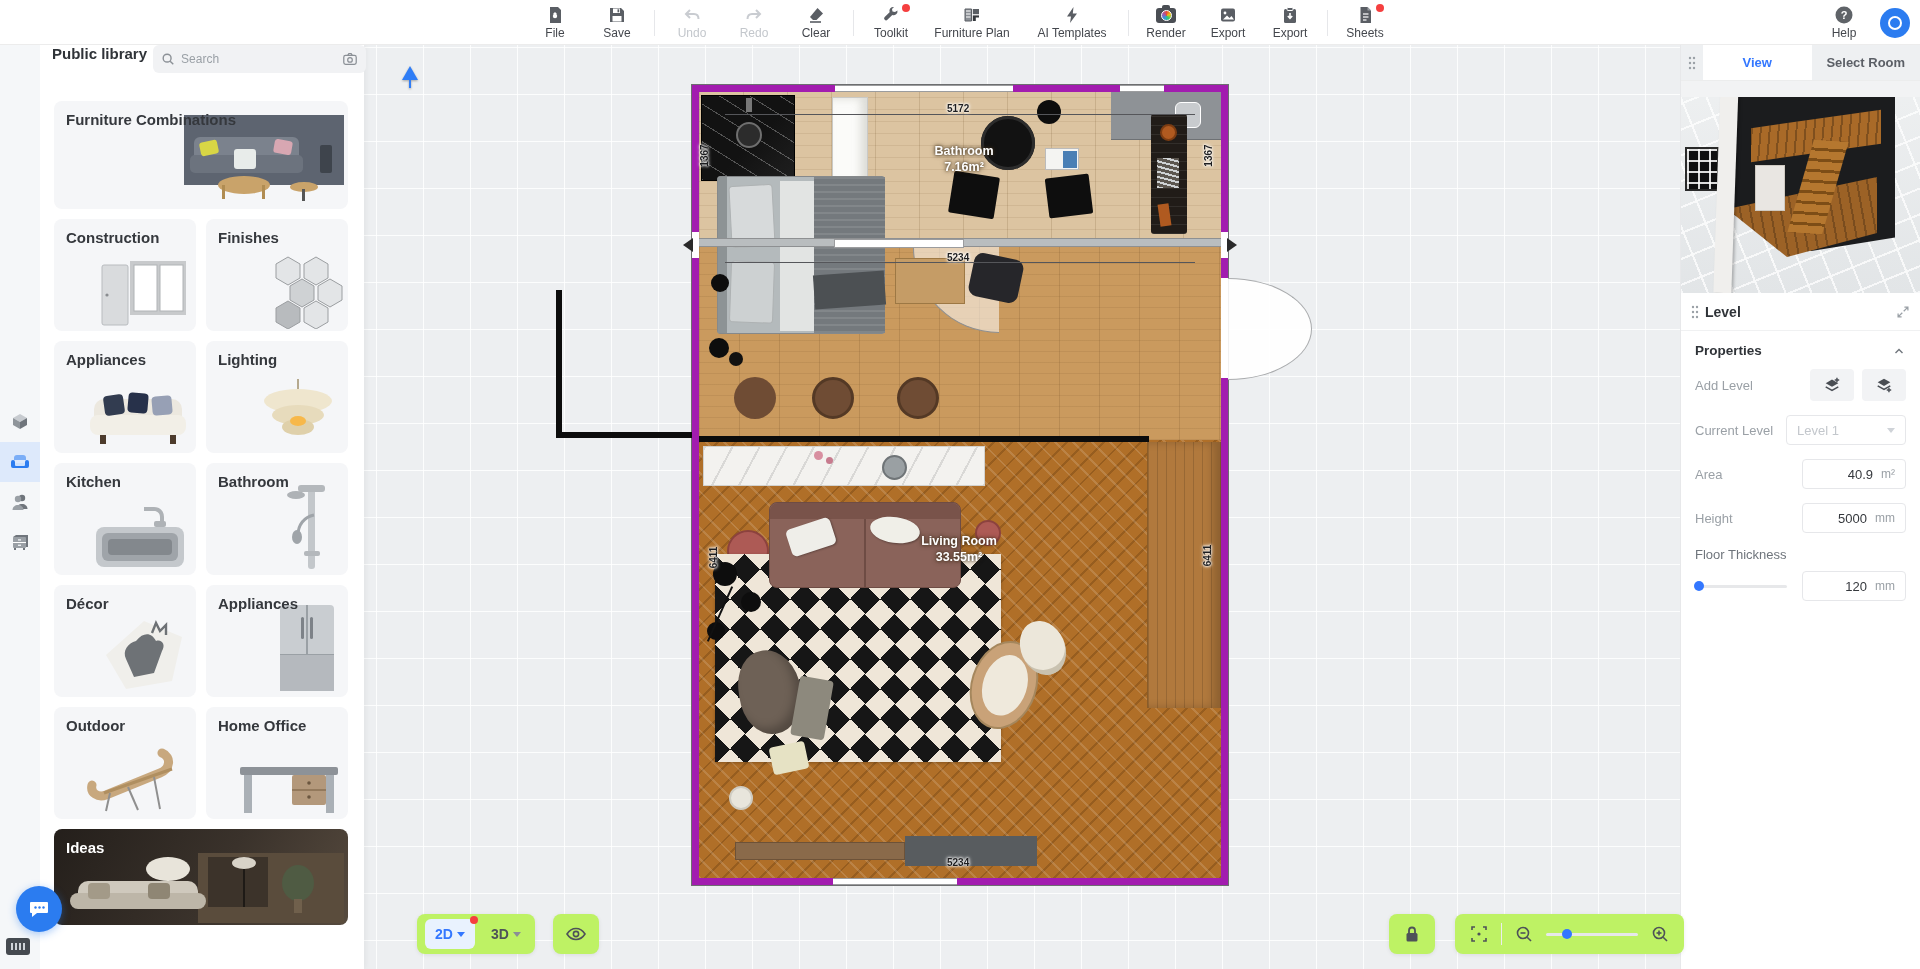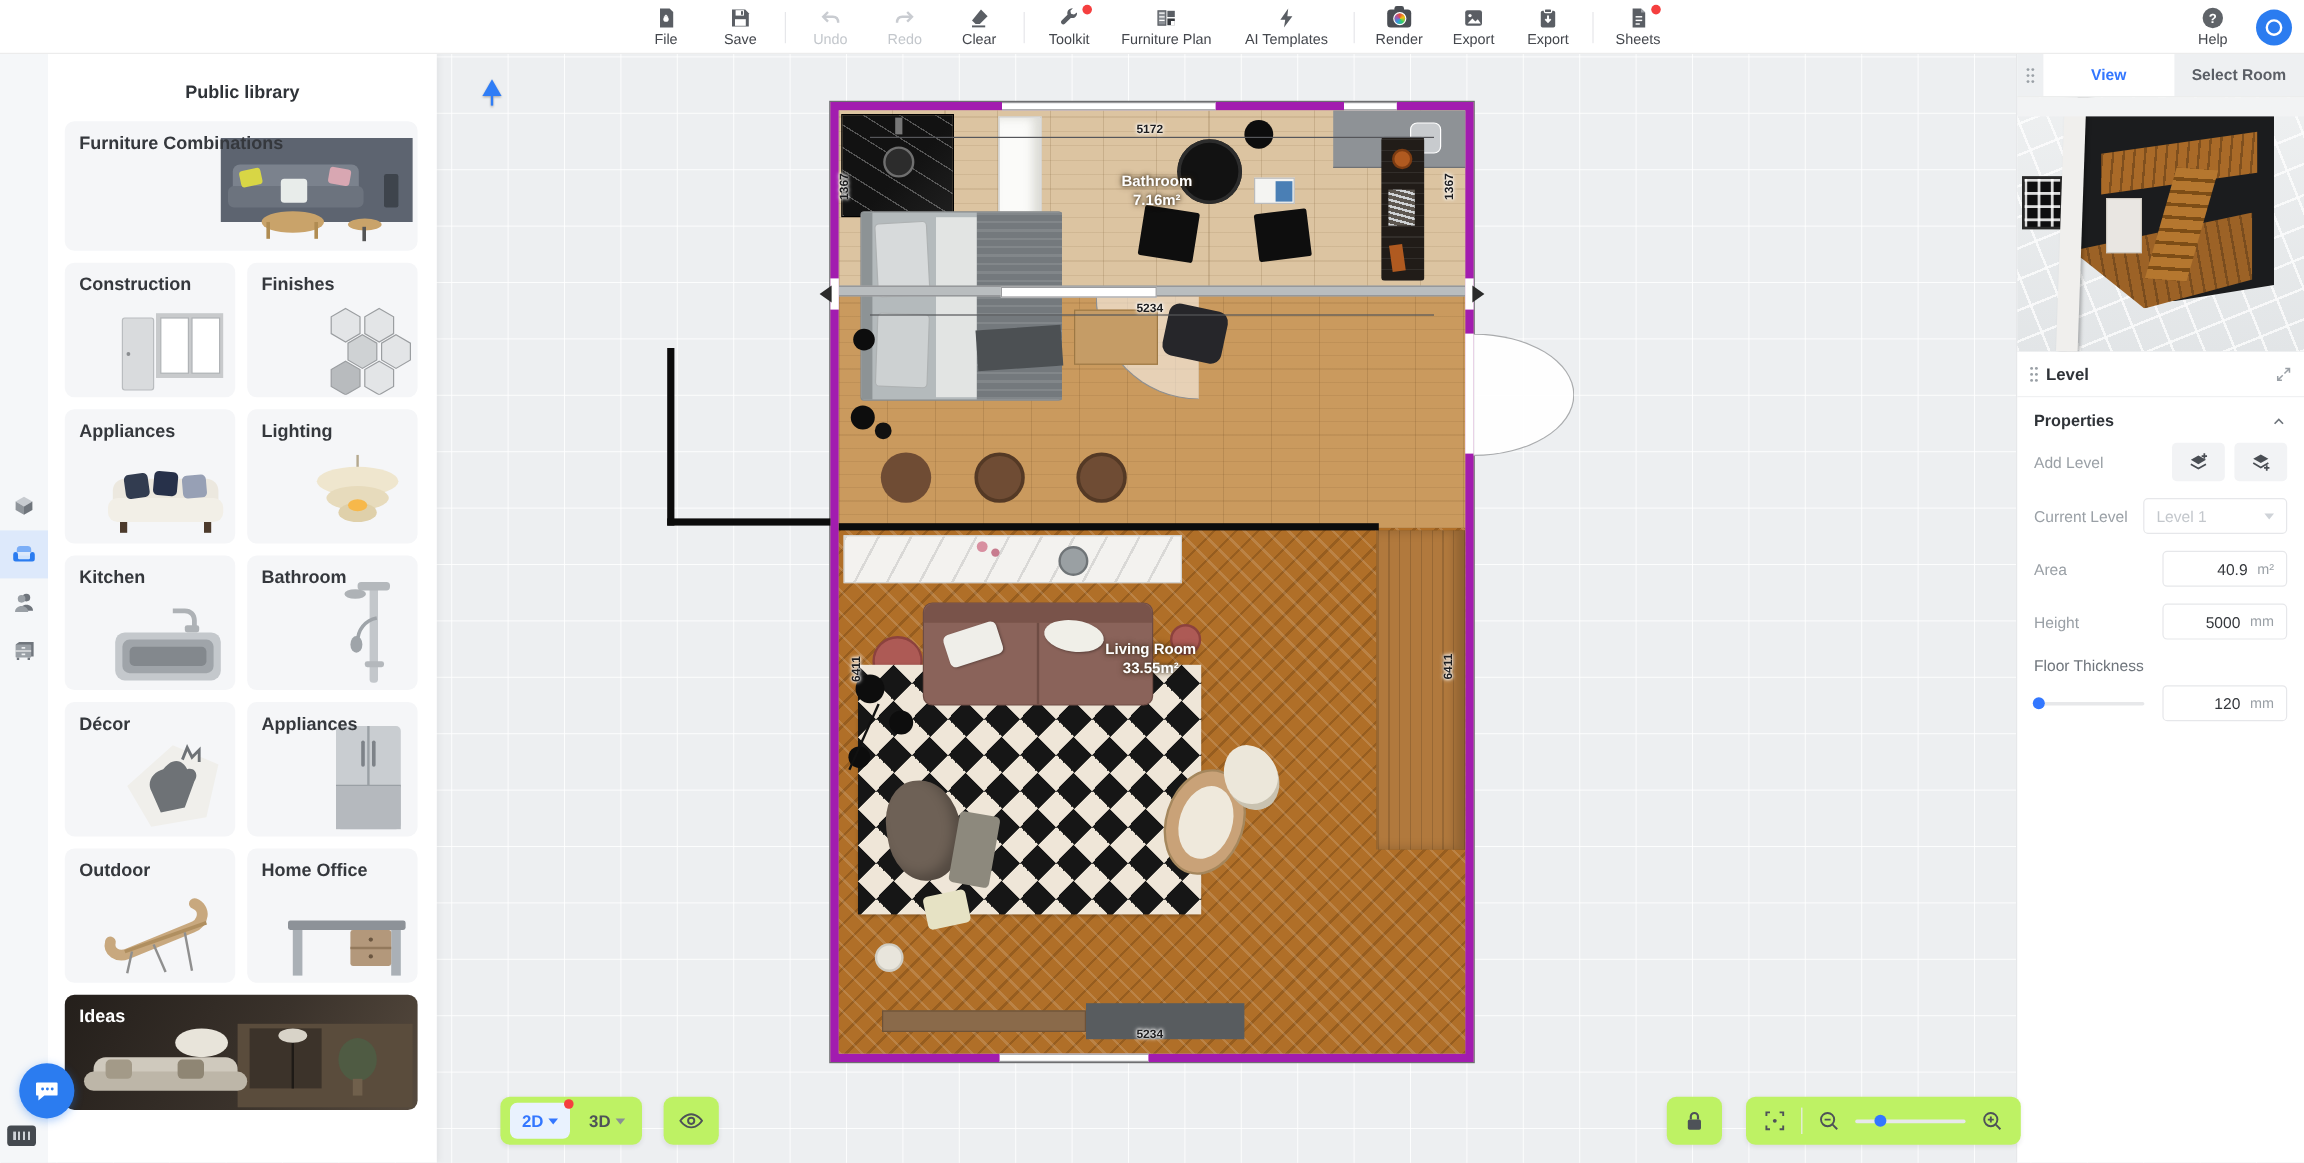--- a/index.html
+++ b/index.html
@@ -32,21 +32,21 @@
   .avatar { width:30px; height:30px; border-radius:50%; background:#2b7cf0; display:flex; align-items:center; justify-content:center; }
   .avatar i { width:14px; height:14px; border:2px solid #fff; border-radius:50%; display:block; }
 
   
   #rail { position:absolute; left:0; top:45px; width:40px; height:924px; background:#f5f7f9; z-index:20; }
   .rail-item { width:40px; height:40px; display:flex; align-items:center; justify-content:center; cursor:pointer; }
   .rail-item.active { background:#dde9fb; }
 
   
   #sidebar { position:absolute; left:40px; top:45px; width:324px; height:924px; background:#fff; box-shadow:2px 0 6px rgba(0,0,0,.05); z-index:19; }
-  #sb-head { height:44px; display:flex; align-items:center; padding:0 12px; gap:24px;flex-direction:column; }
+  #sb-head { height:44px; display:flex; align-items:flex-start; padding:0 12px; gap:0; }
   #sb-title { font-size:15px; font-weight:700; color:#2f3338; white-space:nowrap; }
   #sb-search { flex:1; height:28px; background:#f1f2f4; border-radius:6px; display:flex; align-items:center; padding:12px 8px; gap:6px; margin-left:6px; }
   #sb-search input { flex:1; min-width:0; border:none; outline:none; background:transparent; font-size:12px; color:#333; font-family:inherit; }
   #sb-search input::placeholder { color:#9aa0a6; }
   #cards { padding:12px 14px; display:grid; grid-template-columns:142px 142px; gap:10px; }
   .card { position:relative; background:#f5f6f8; border-radius:8px; height:112px; padding:10px 12px; cursor:pointer; overflow:hidden; }
   .card.wide { grid-column:1 / span 2; height:108px; }
   .card-label { font-size:15px; font-weight:700; color:#35383d; line-height:1.25; position:relative; z-index:2; }
   .card svg.thumb { position:absolute; right:4px; bottom:2px; z-index:1; }
   .card.dark { height:96px; background:linear-gradient(120deg,#241f1b 0%,#3a322b 55%,#564a3e 100%); }

